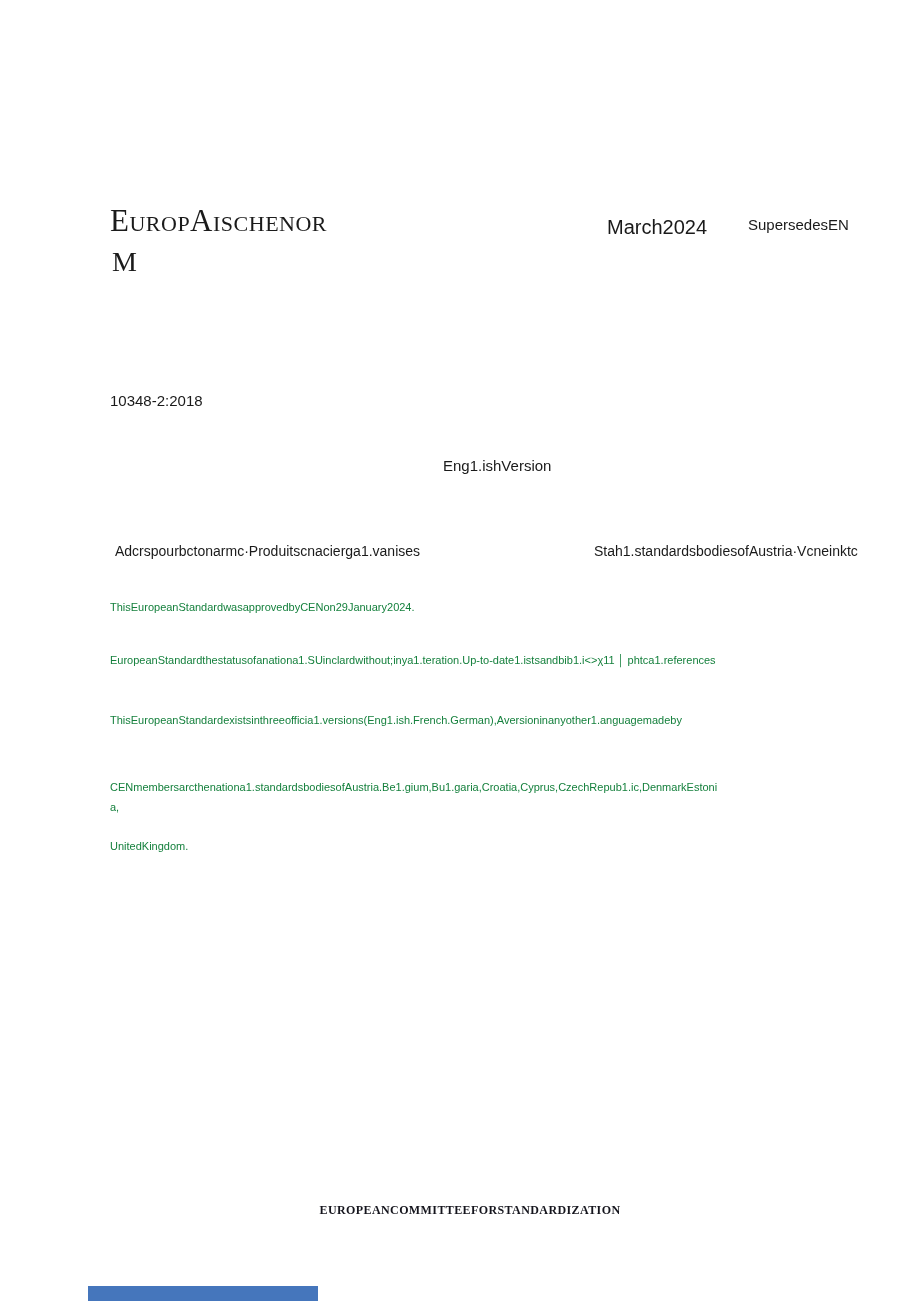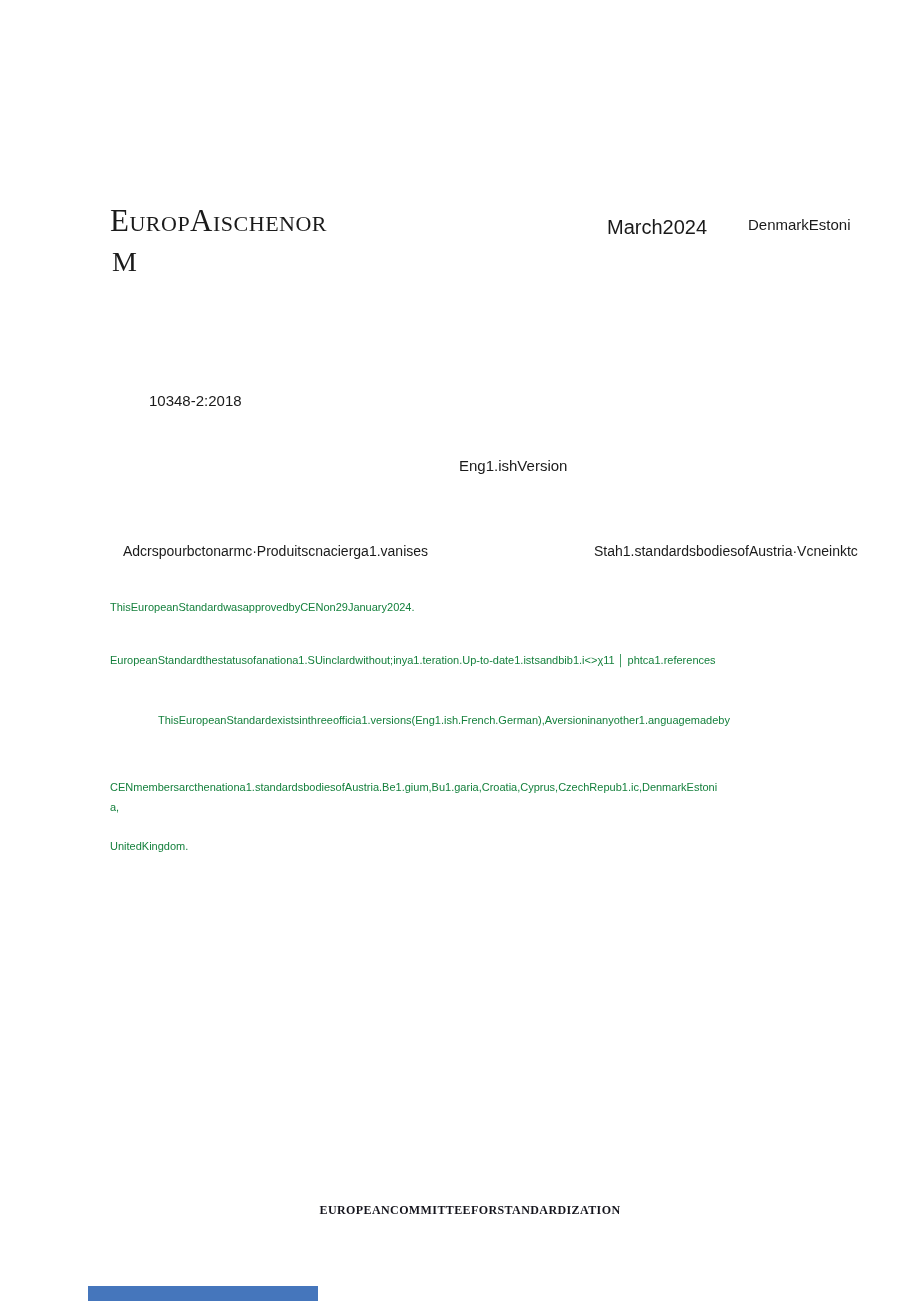--- a/index.html
+++ b/index.html
@@ -25,30 +25,30 @@
     color: #1b1b1b;
   }
   .title-line2 {
     left: 112px; top: 247px;
     font-size: 28px;
     line-height: 30px;
     color: #1b1b1b;
   }
   .hdr-date   { left: 607px; top: 216px; font-size: 20px; }
   .hdr-super  { left: 748px; top: 216px; font-size: 15px; }
-  .ref-number { left: 110px; top: 392px; font-size: 15px; margin-left: 39px; }
-  .version    { left: 443px; top: 457px; font-size: 15px; margin-left: 16px; }
+  .ref-number { left: 110px; top: 392px; font-size: 15px; }
+  .version    { left: 443px; top: 457px; font-size: 15px; }
 
-  .subtitle-fr { left: 123px; top: 543px; font-size: 14px; text-align: right; }
+  .subtitle-fr { left: 115px; top: 543px; font-size: 14px; text-align: right; }
   .subtitle-de { left: 594px; top: 543px; font-size: 14px; }
 
   .body-line  { left: 110px; font-size: 11px; color: #15803d; }
   .approved   { top: 601px; }
   .status     { top: 654px; }
-  .versions   { top: 714px; margin-left: 48px; }
+  .versions   { top: 714px; }
   .members    { top: 777px; white-space: pre-line; line-height: 20px; width: 790px; }
   .tail       { top: 840px; text-align: right; }
 
   .committee {
     left: 0; right: 0; top: 1203px;
     text-align: center;
     font-size: 12px;
     font-weight: bold;
     letter-spacing: 0.4px;
     color: #15151d;
@@ -68,21 +68,21 @@
 <body>
 
 <div class="page">
 
   <div class="abs serif title-line1">EuropAischenor</div>
 
   <div class="abs serif title-line2">M</div>
 
   <div class="abs hdr-date">March2024</div>
 
-  <div class="abs hdr-super">DenmarkEstoni</div>
+  <div class="abs hdr-super">SupersedesEN</div>
 
   <div class="abs ref-number">10348-2:2018</div>
 
   <div class="abs version">Eng1.ishVersion</div>
 
   <div class="abs subtitle-fr">Adcrspourbctonarmc·Produitscnacierga1.vanises</div>
 
   <div class="abs subtitle-de">Stah1.standardsbodiesofAustria·Vcneinktc</div>
 
   <div class="abs body-line approved">ThisEuropeanStandardwasapprovedbyCENon29January2024.</div>

